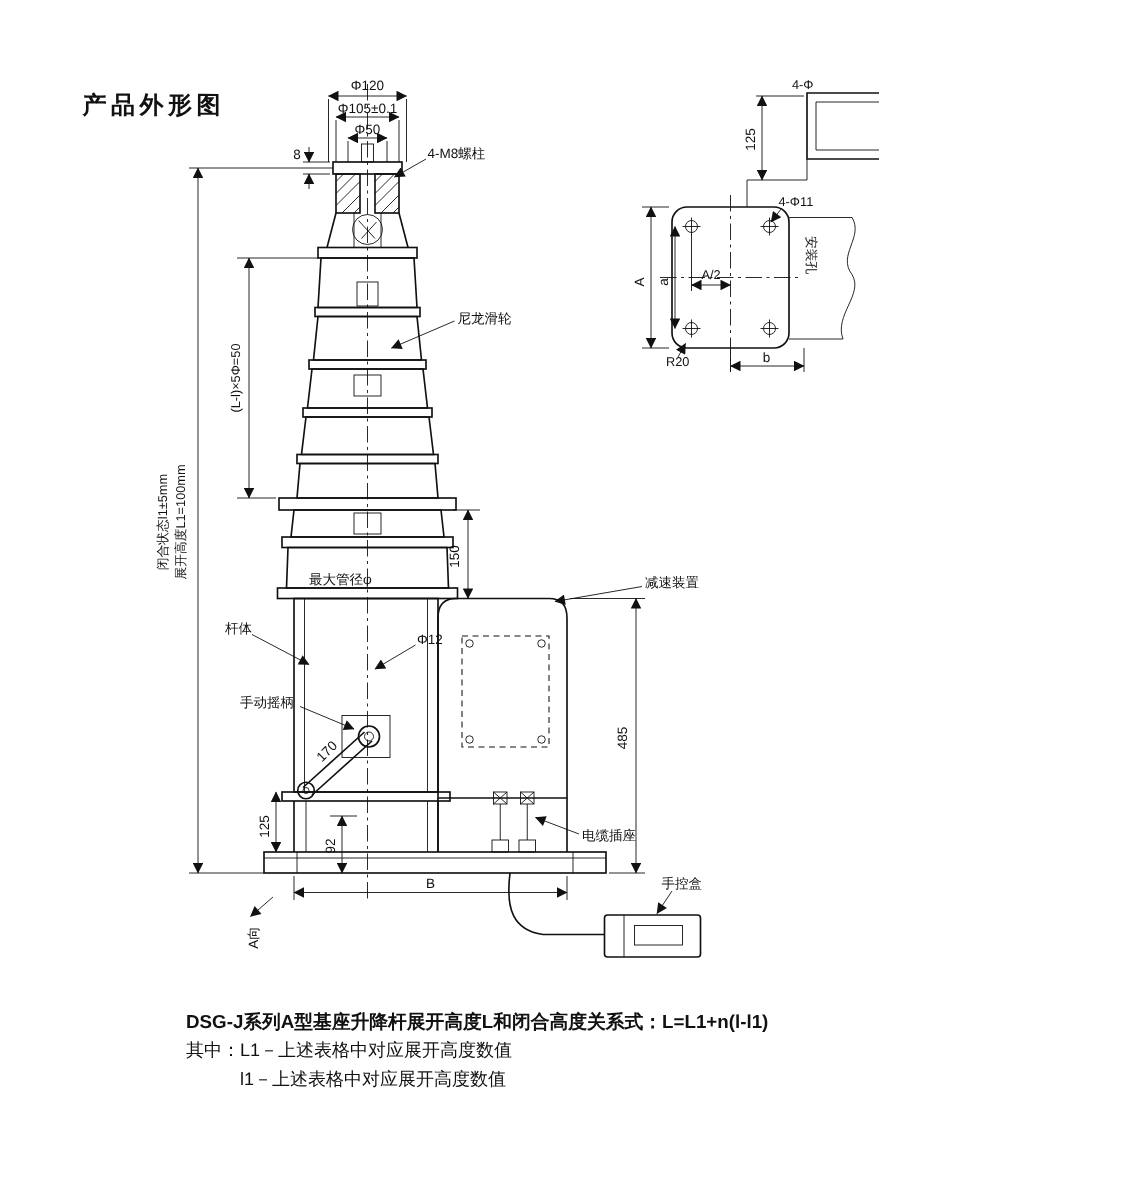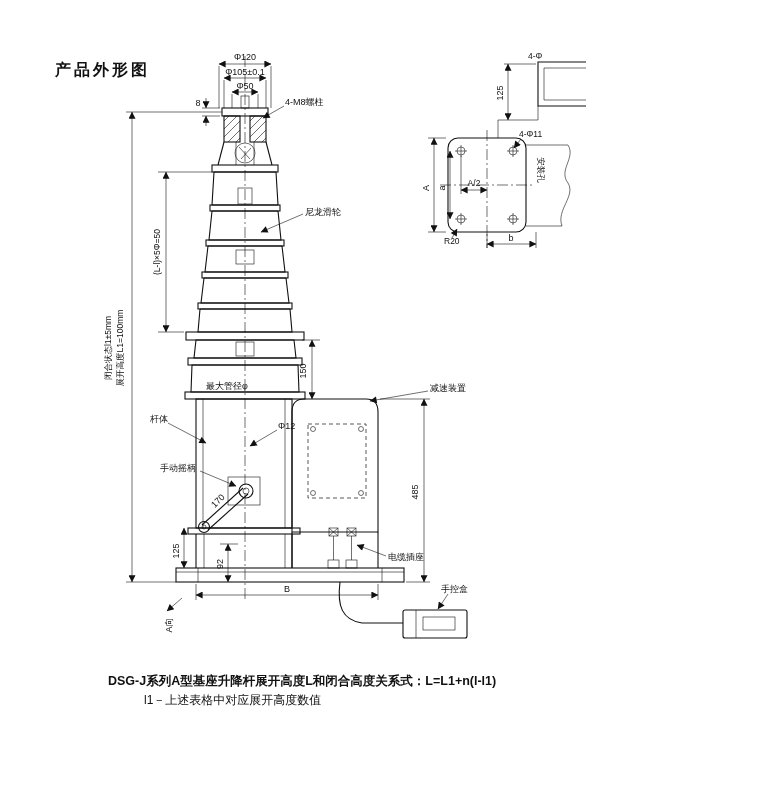--- a/index.html
+++ b/index.html
@@ -8,21 +8,21 @@
   .title{position:absolute;left:55px;top:60px;margin:0;font-size:16px;font-weight:bold;letter-spacing:3px}
   svg{position:absolute;left:0;top:0}
   .ln{stroke:#111;stroke-width:1.1;fill:none}
   .tn{stroke:#111;stroke-width:0.6;fill:none}
   .dm{stroke:#111;stroke-width:0.6;fill:none}
   .cl{stroke:#111;stroke-width:0.6;fill:none;stroke-dasharray:11 3 2 3}
   .dsh{stroke:#111;stroke-width:0.7;fill:none;stroke-dasharray:4 3}
   text{fill:#111;font-family:"Liberation Sans","DejaVu Sans",sans-serif}
   .t9{font-size:9px}
   .t8{font-size:8.5px}
-  .notes{position:absolute;left:108px;top:672px;font-size:12px;line-height:18px}
+  .notes{position:absolute;left:124px;top:672px;font-size:12px;line-height:18px}
   .notes p{margin:0 0 1px 0}
   .notes .b{font-weight:bold;font-size:12.5px}
   .ind{padding-left:36px}
 </style>
 </head>
 <body>
 
 <h1 class="title">产品外形图</h1>
 
 <svg width="759" height="791" viewBox="0 0 759 791">
@@ -276,14 +276,15 @@
     <text x="474" y="186" class="t8" text-anchor="middle">A/2</text>
     <text x="429" y="188" class="t9" text-anchor="middle" transform="rotate(-90 429 188)">A</text>
     <text x="445" y="188" class="t9" text-anchor="middle" transform="rotate(-90 445 188)">a</text>
     <text x="444" y="244" class="t8">R20</text>
     <text x="511" y="241" class="t9" text-anchor="middle">b</text>
   </g>
 </svg>
 
 <div class="notes">
   <p class="b">DSG-J系列A型基座升降杆展开高度L和闭合高度关系式：L=L1+n(l-l1)</p>
+  <p>其中：L1－上述表格中对应展开高度数值</p>
   <p class="ind">l1－上述表格中对应展开高度数值</p>
 </div>
 
 </body></html>

